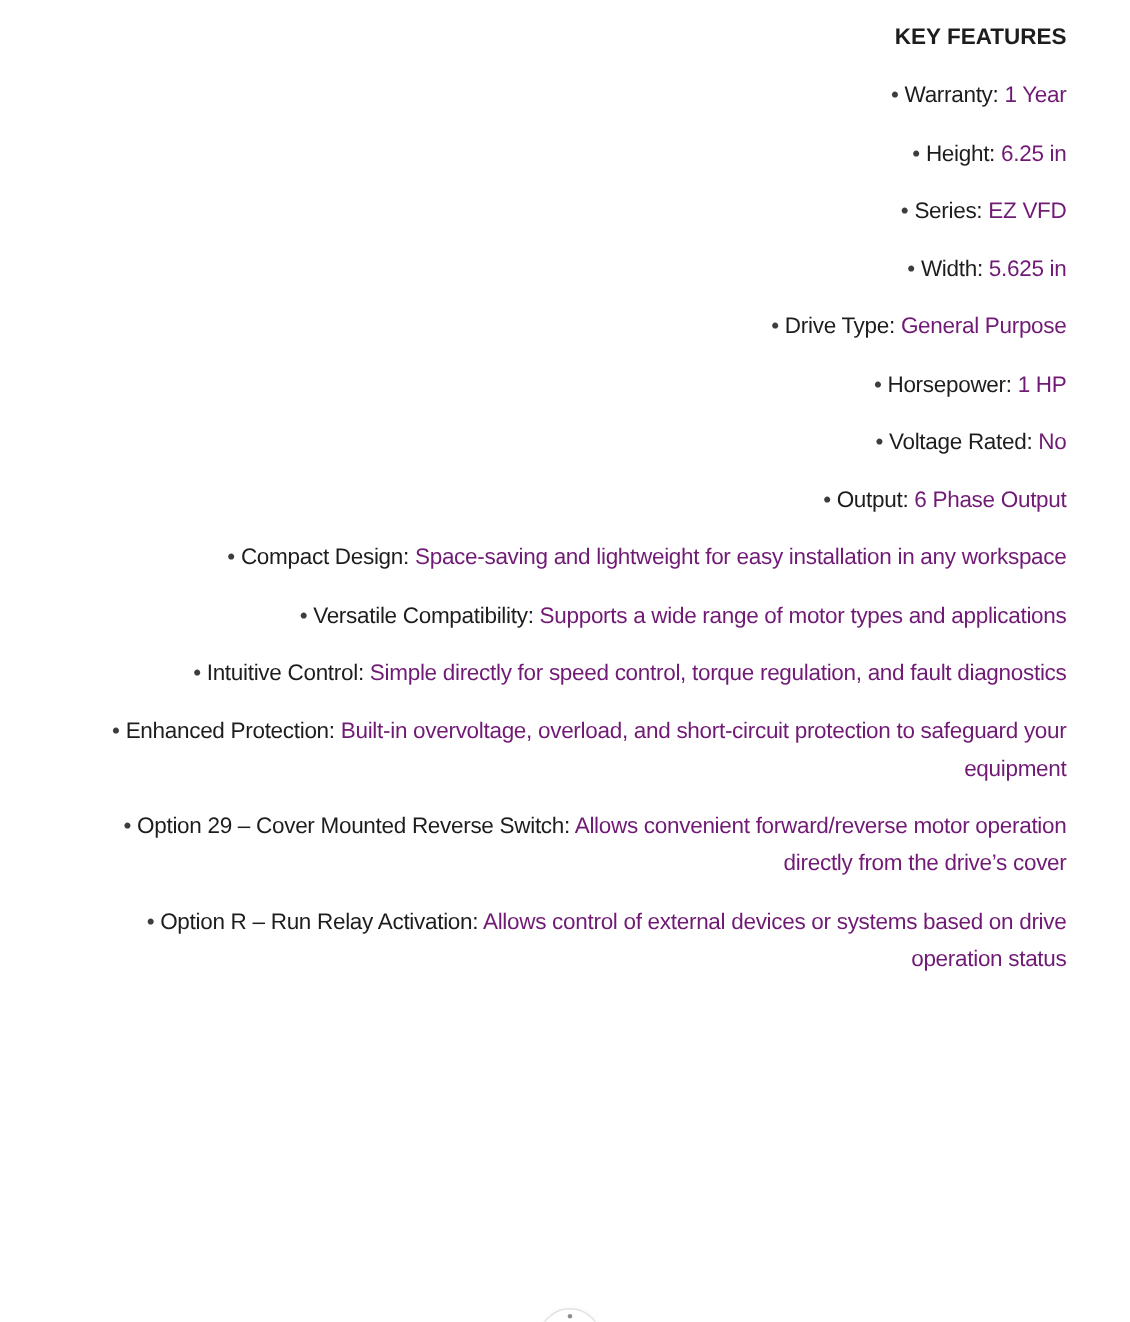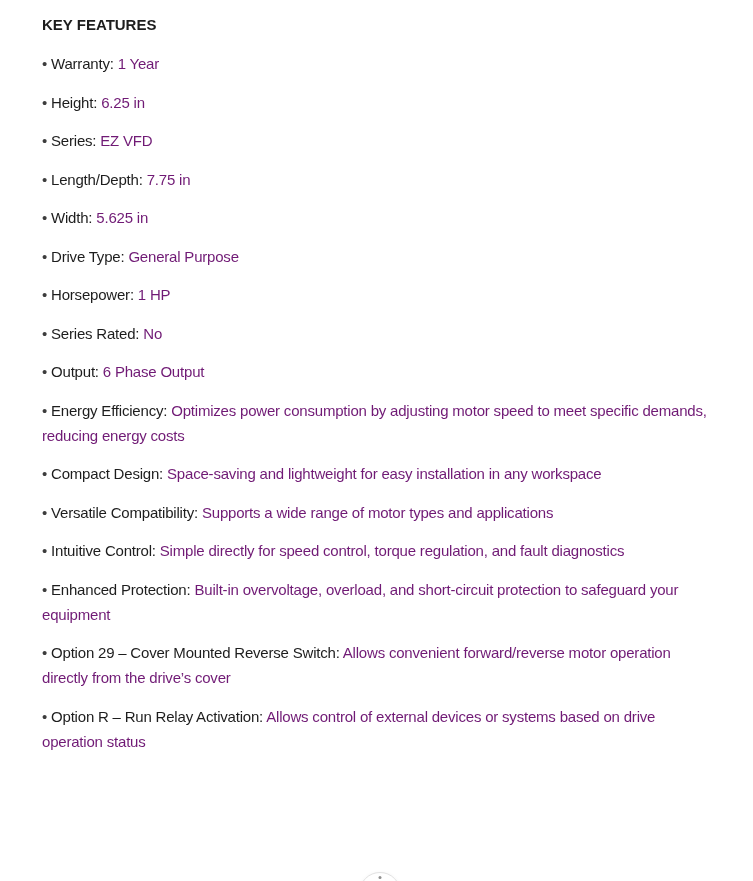--- a/index.html
+++ b/index.html
@@ -10,20 +10,21 @@
     font-family: "Liberation Sans", sans-serif;
     font-size: 15px;
     line-height: 25px;
     letter-spacing: -0.2px;
     color: #3d3d3d;
     overflow: hidden;
     position: relative;
   }
   main {
     padding: 12px 42px 0 42px;
+    text-align: right;
   }
   h2.section-title {
     font-size: 15px;
     font-weight: 700;
     color: #1d1d1d;
     letter-spacing: 0;
     margin: 0 0 14px 0;
     line-height: 25px;
   }
   p.feature {
@@ -70,35 +71,33 @@
 
 <main>
   <h2 class="section-title">KEY FEATURES</h2>
   <div id="feature-list">
   <p class="feature"><span class="bullet">•</span> <strong class="label">Warranty:</strong> <span class="value">1 Year</span></p>
 
   <p class="feature"><span class="bullet">•</span> <strong class="label">Height:</strong> <span class="value">6.25 in</span></p>
 
   <p class="feature"><span class="bullet">•</span> <strong class="label">Series:</strong> <span class="value">EZ VFD</span></p>
 
-  <p class="feature"><span class="bullet">•</span> <strong class="label">Length/Depth:</strong> <span class="value">7.75 in</span></p>
 
   <p class="feature"><span class="bullet">•</span> <strong class="label">Width:</strong> <span class="value">5.625 in</span></p>
 
 
   <p class="feature"><span class="bullet">•</span> <strong class="label">Drive Type:</strong> <span class="value">General Purpose</span></p>
 
   <p class="feature"><span class="bullet">•</span> <strong class="label">Horsepower:</strong> <span class="value">1 HP</span></p>
 
-  <p class="feature"><span class="bullet">•</span> <strong class="label">Series Rated:</strong> <span class="value">No</span></p>
+  <p class="feature"><span class="bullet">•</span> <strong class="label">Voltage Rated:</strong> <span class="value">No</span></p>
 
   <p class="feature"><span class="bullet">•</span> <strong class="label">Output:</strong> <span class="value">6 Phase Output</span></p>
 
 
-  <p class="feature"><span class="bullet">•</span> <strong class="label">Energy Efficiency:</strong> <span class="value">Optimizes power consumption by adjusting motor speed to meet specific demands, reducing energy costs</span></p>
 
   <p class="feature"><span class="bullet">•</span> <strong class="label">Compact Design:</strong> <span class="value">Space-saving and lightweight for easy installation in any workspace</span></p>
 
   <p class="feature"><span class="bullet">•</span> <strong class="label">Versatile Compatibility:</strong> <span class="value">Supports a wide range of motor types and applications</span></p>
 
 
   <p class="feature"><span class="bullet">•</span> <strong class="label">Intuitive Control:</strong> <span class="value">Simple directly for speed control, torque regulation, and fault diagnostics</span></p>
 
   <p class="feature"><span class="bullet">•</span> <strong class="label">Enhanced Protection:</strong> <span class="value">Built-in overvoltage, overload, and short-circuit protection to safeguard your equipment</span></p>
 

